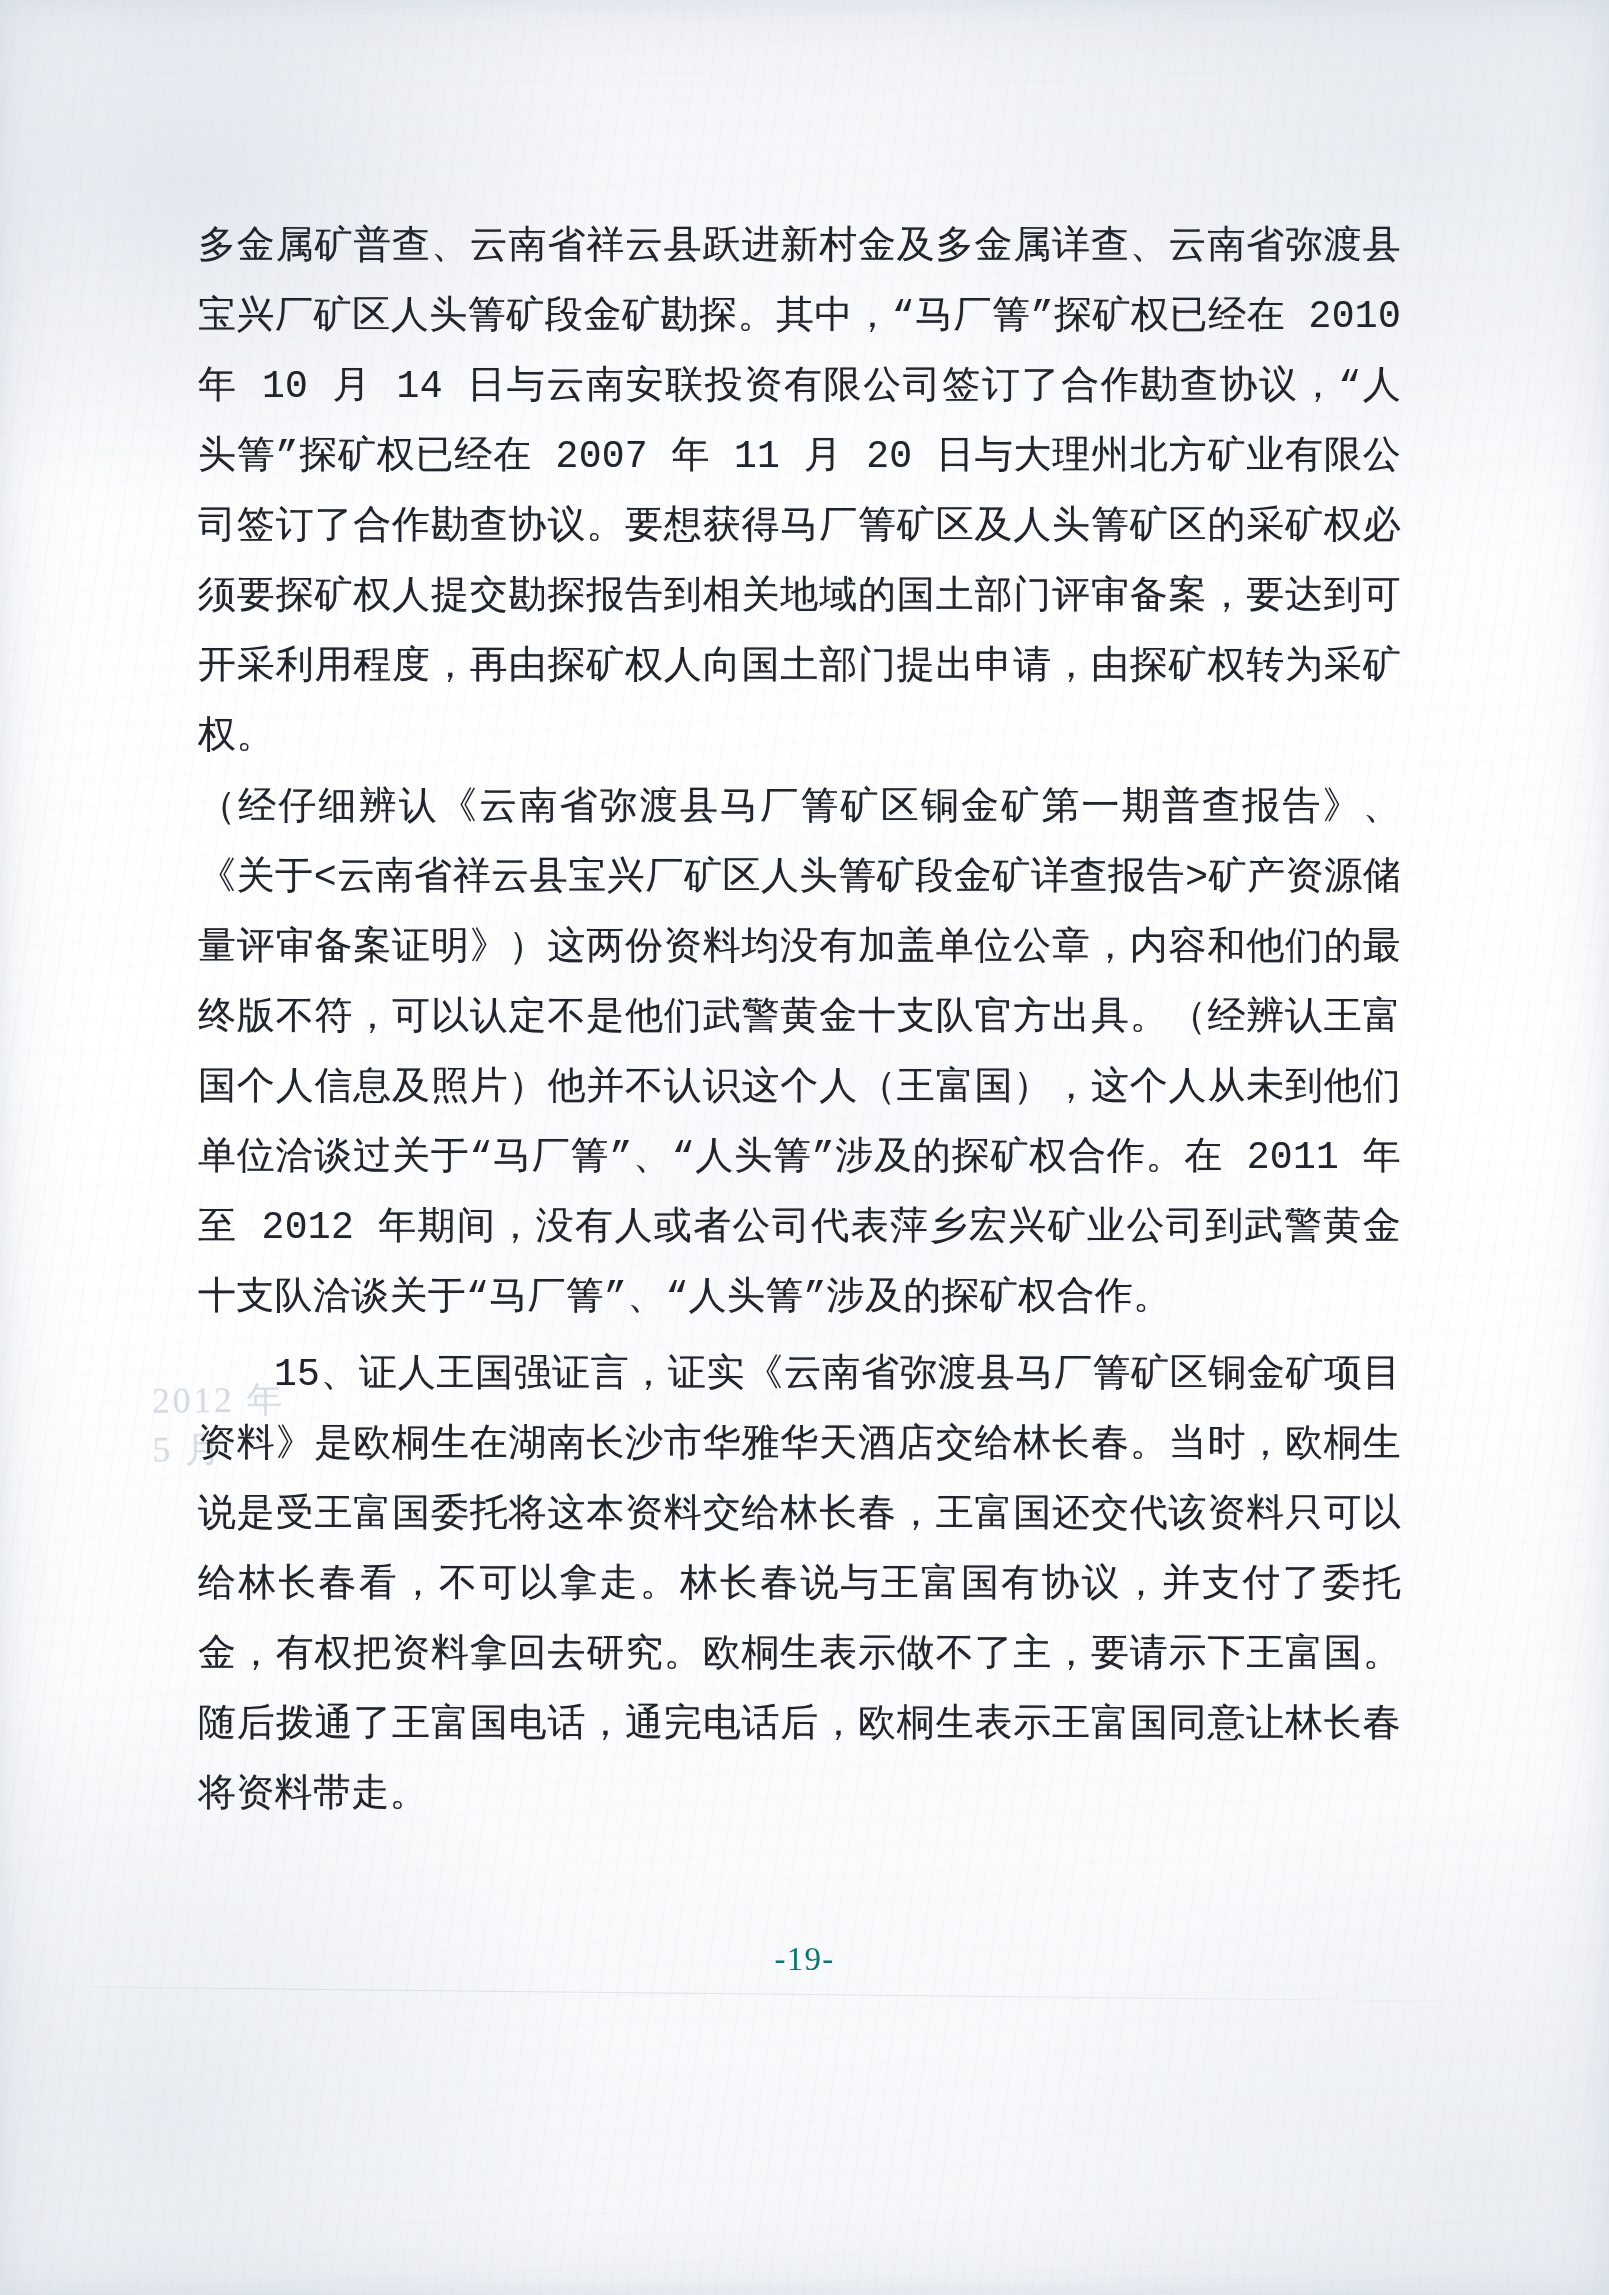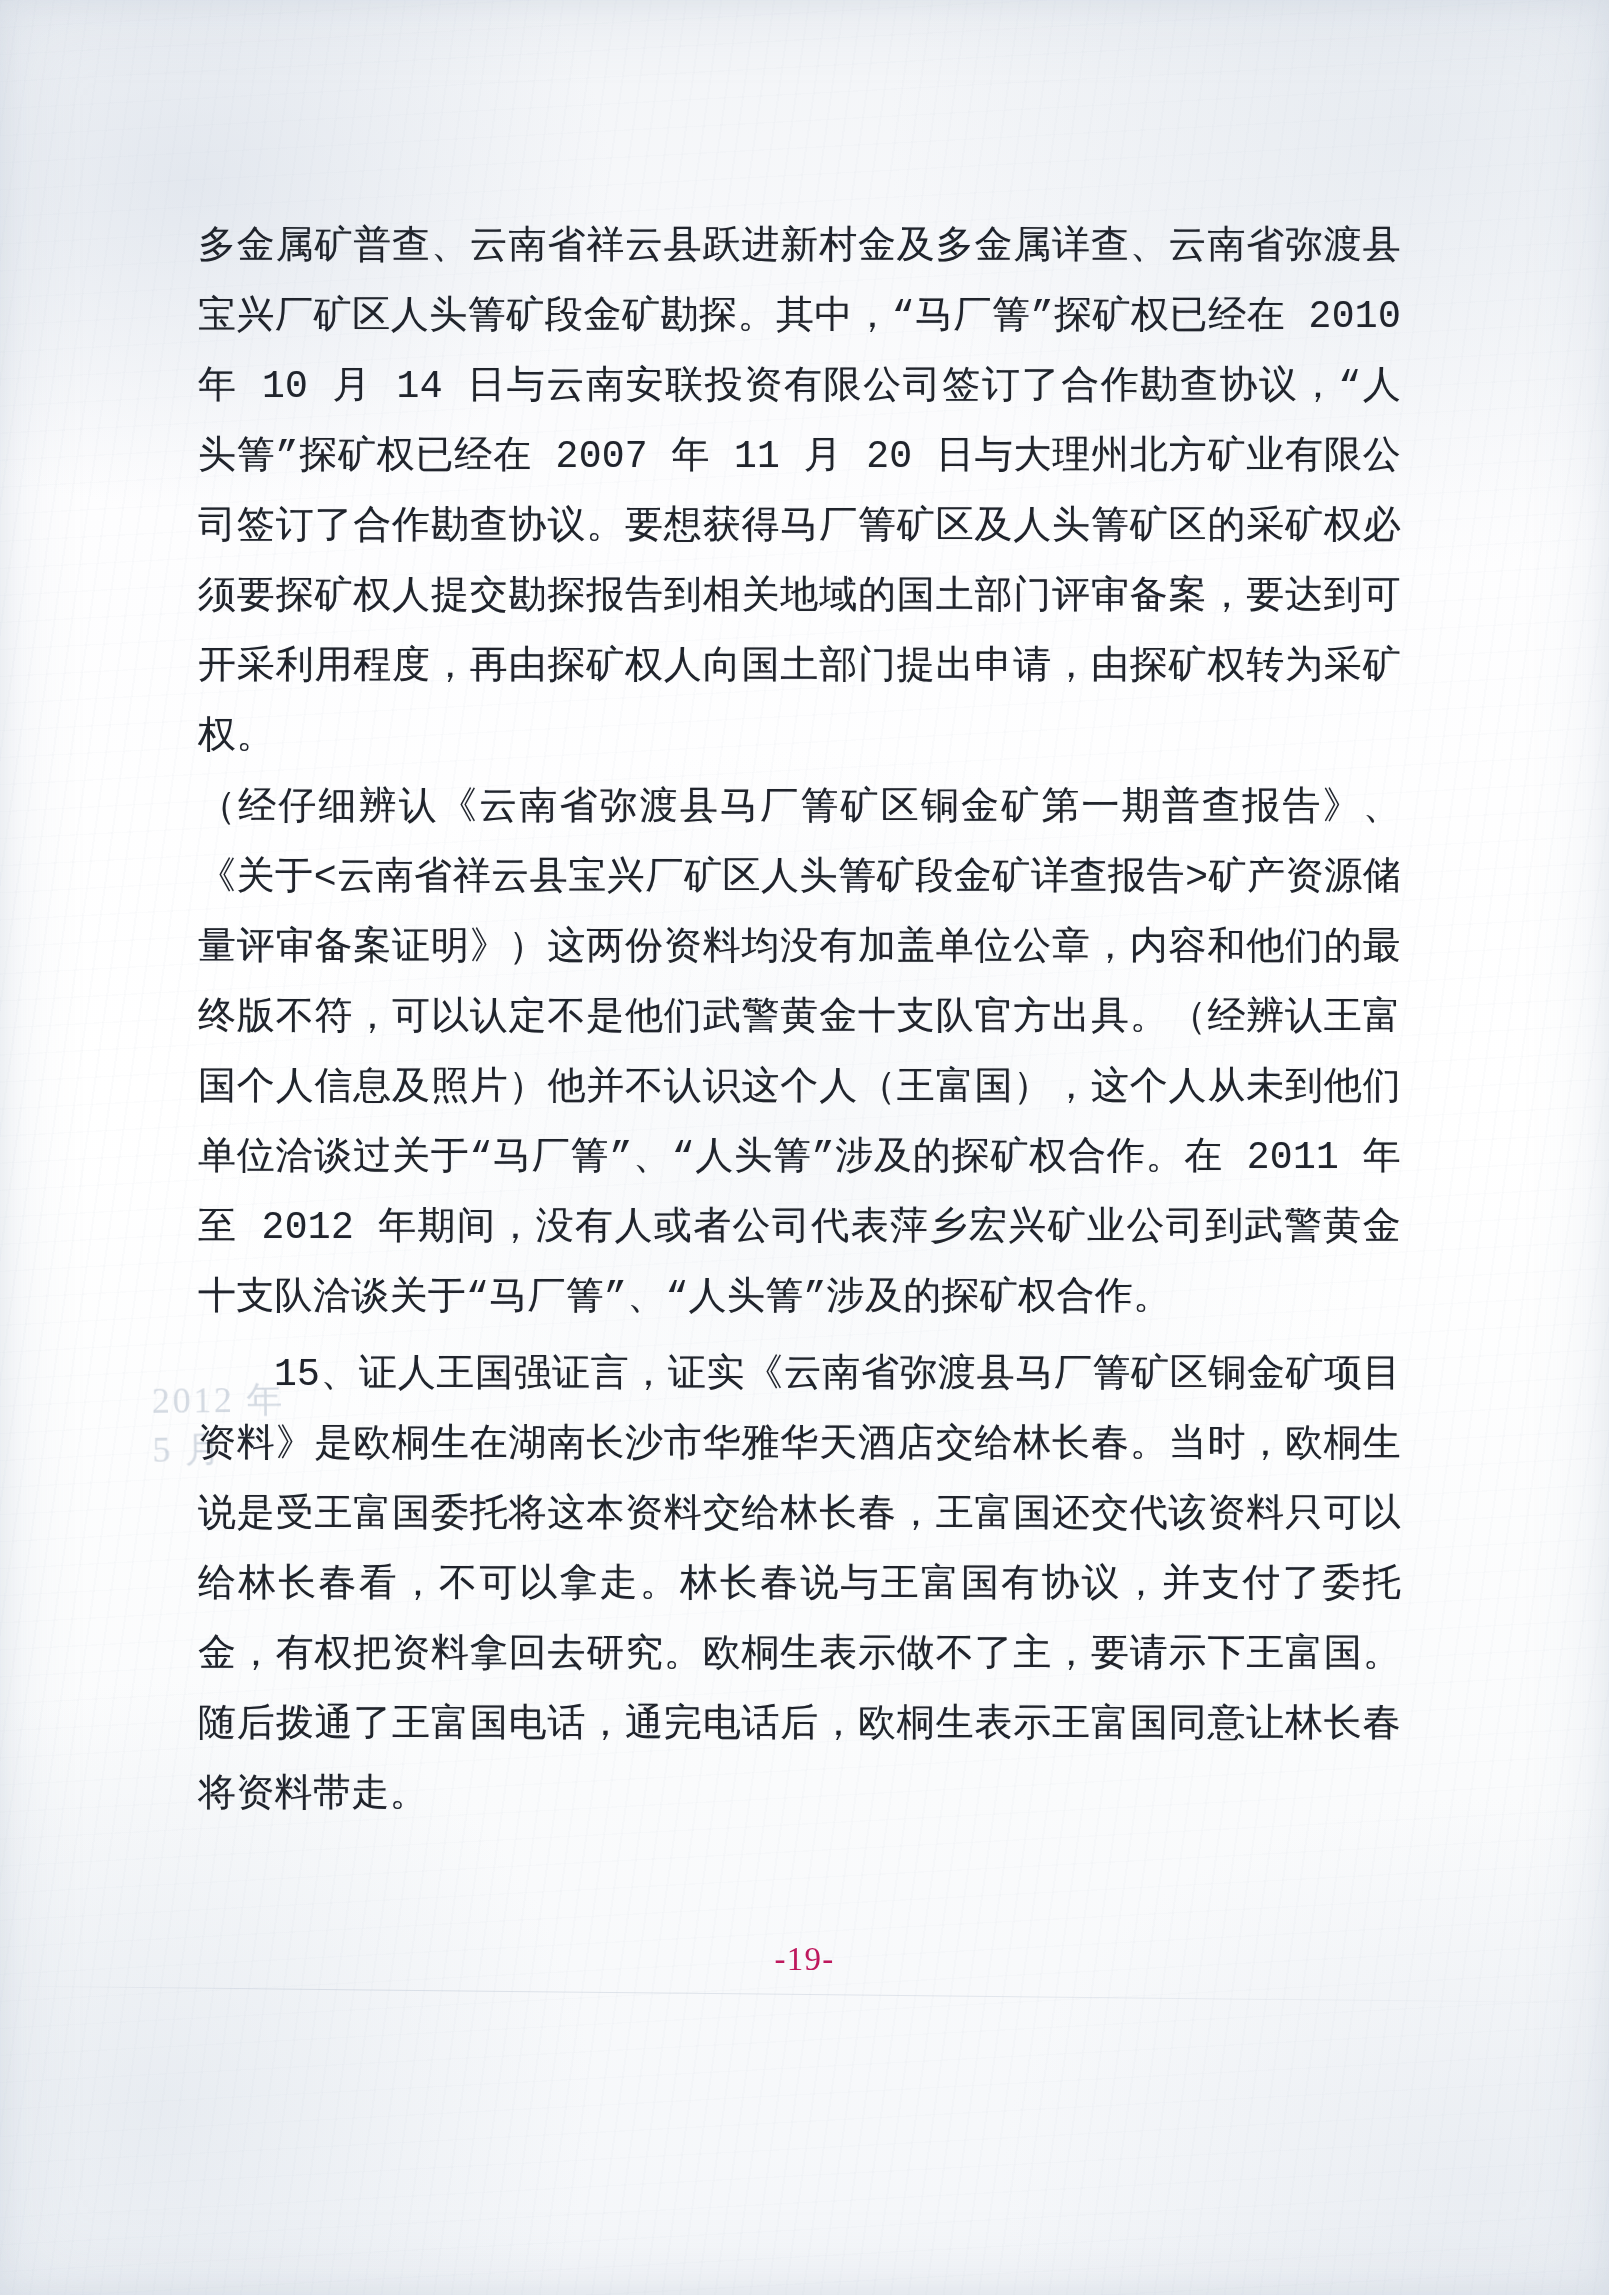--- a/index.html
+++ b/index.html
@@ -85,21 +85,21 @@
   p.block3 {
     margin-top: 6.7px;
   }
   .pagenum {
     position: absolute;
     left: 0;
     right: 0;
     top: 1941px;
     text-align: center;
     font-size: 33px;
-    color: #be185d;
+    color: #0f766e;
     letter-spacing: 1.3px;
     font-family: "Liberation Serif", "DejaVu Serif", serif;
   }
   .fold-line {
     position: absolute;
     left: 0;
     top: 1994px;
     width: 1609px;
     height: 1.3px;
     background: linear-gradient(90deg, rgba(170,182,200,0) 0%, rgba(170,182,200,0.35) 18%, rgba(170,182,200,0.30) 60%, rgba(170,182,200,0) 100%);

